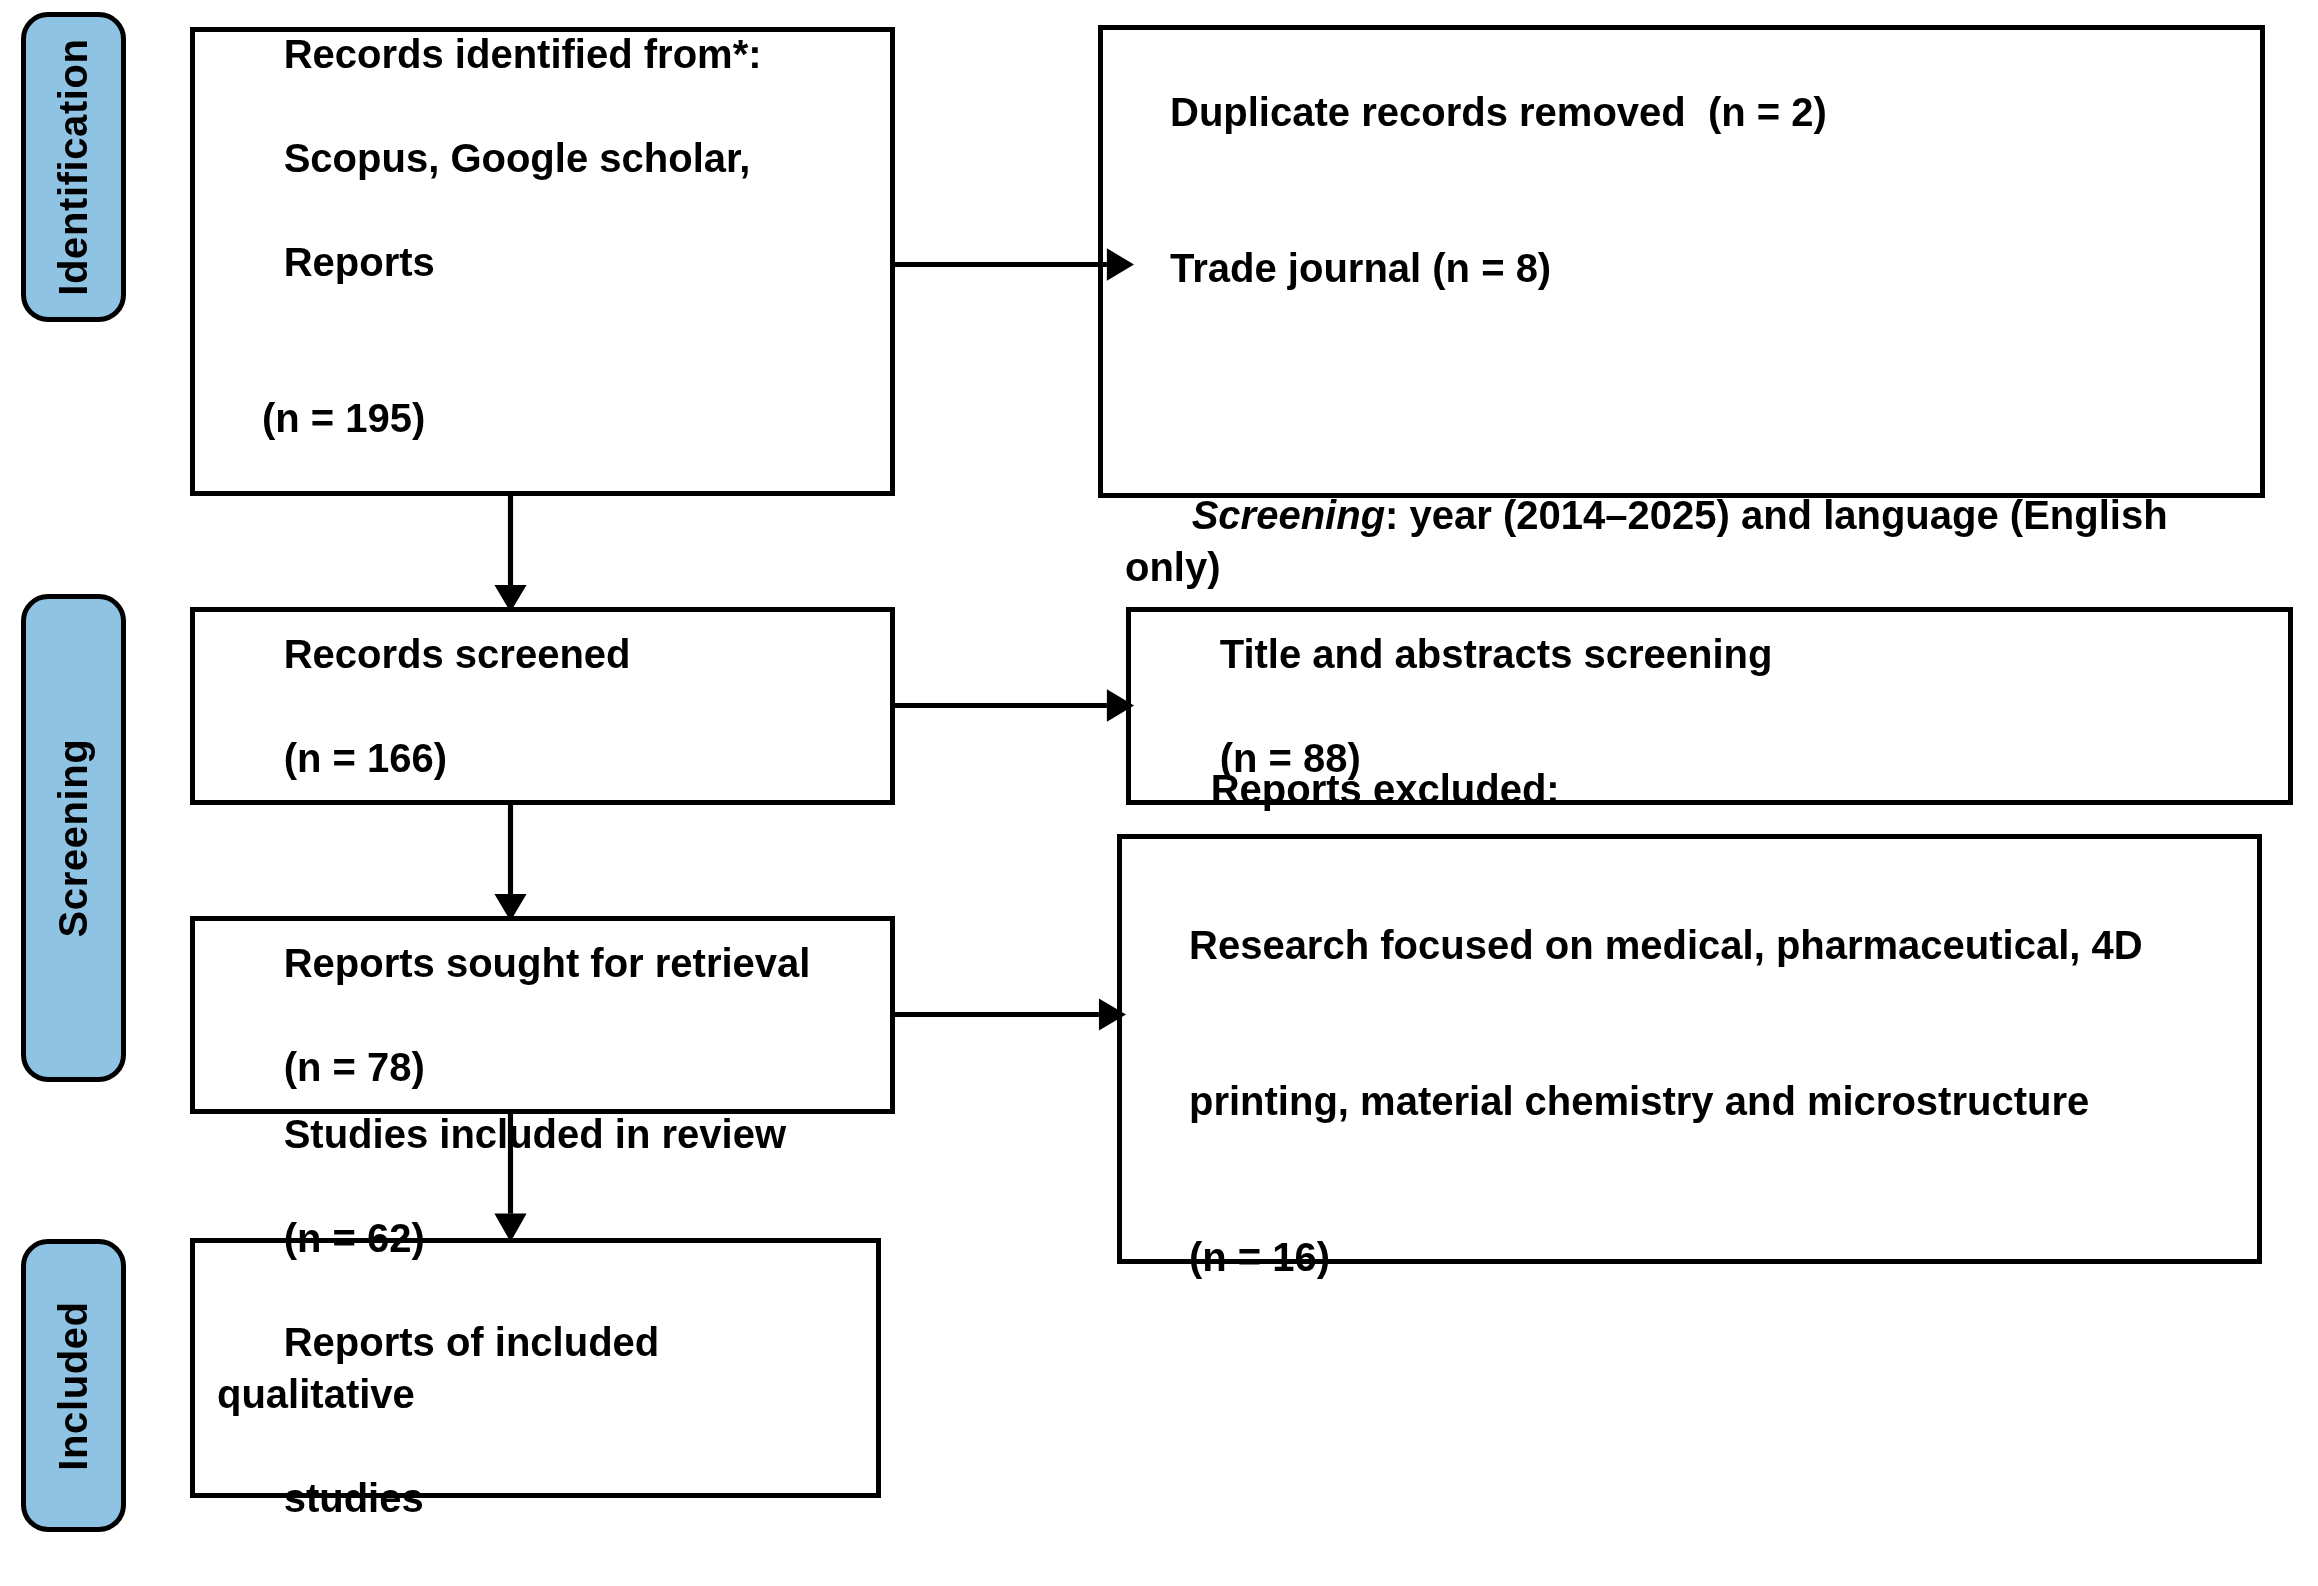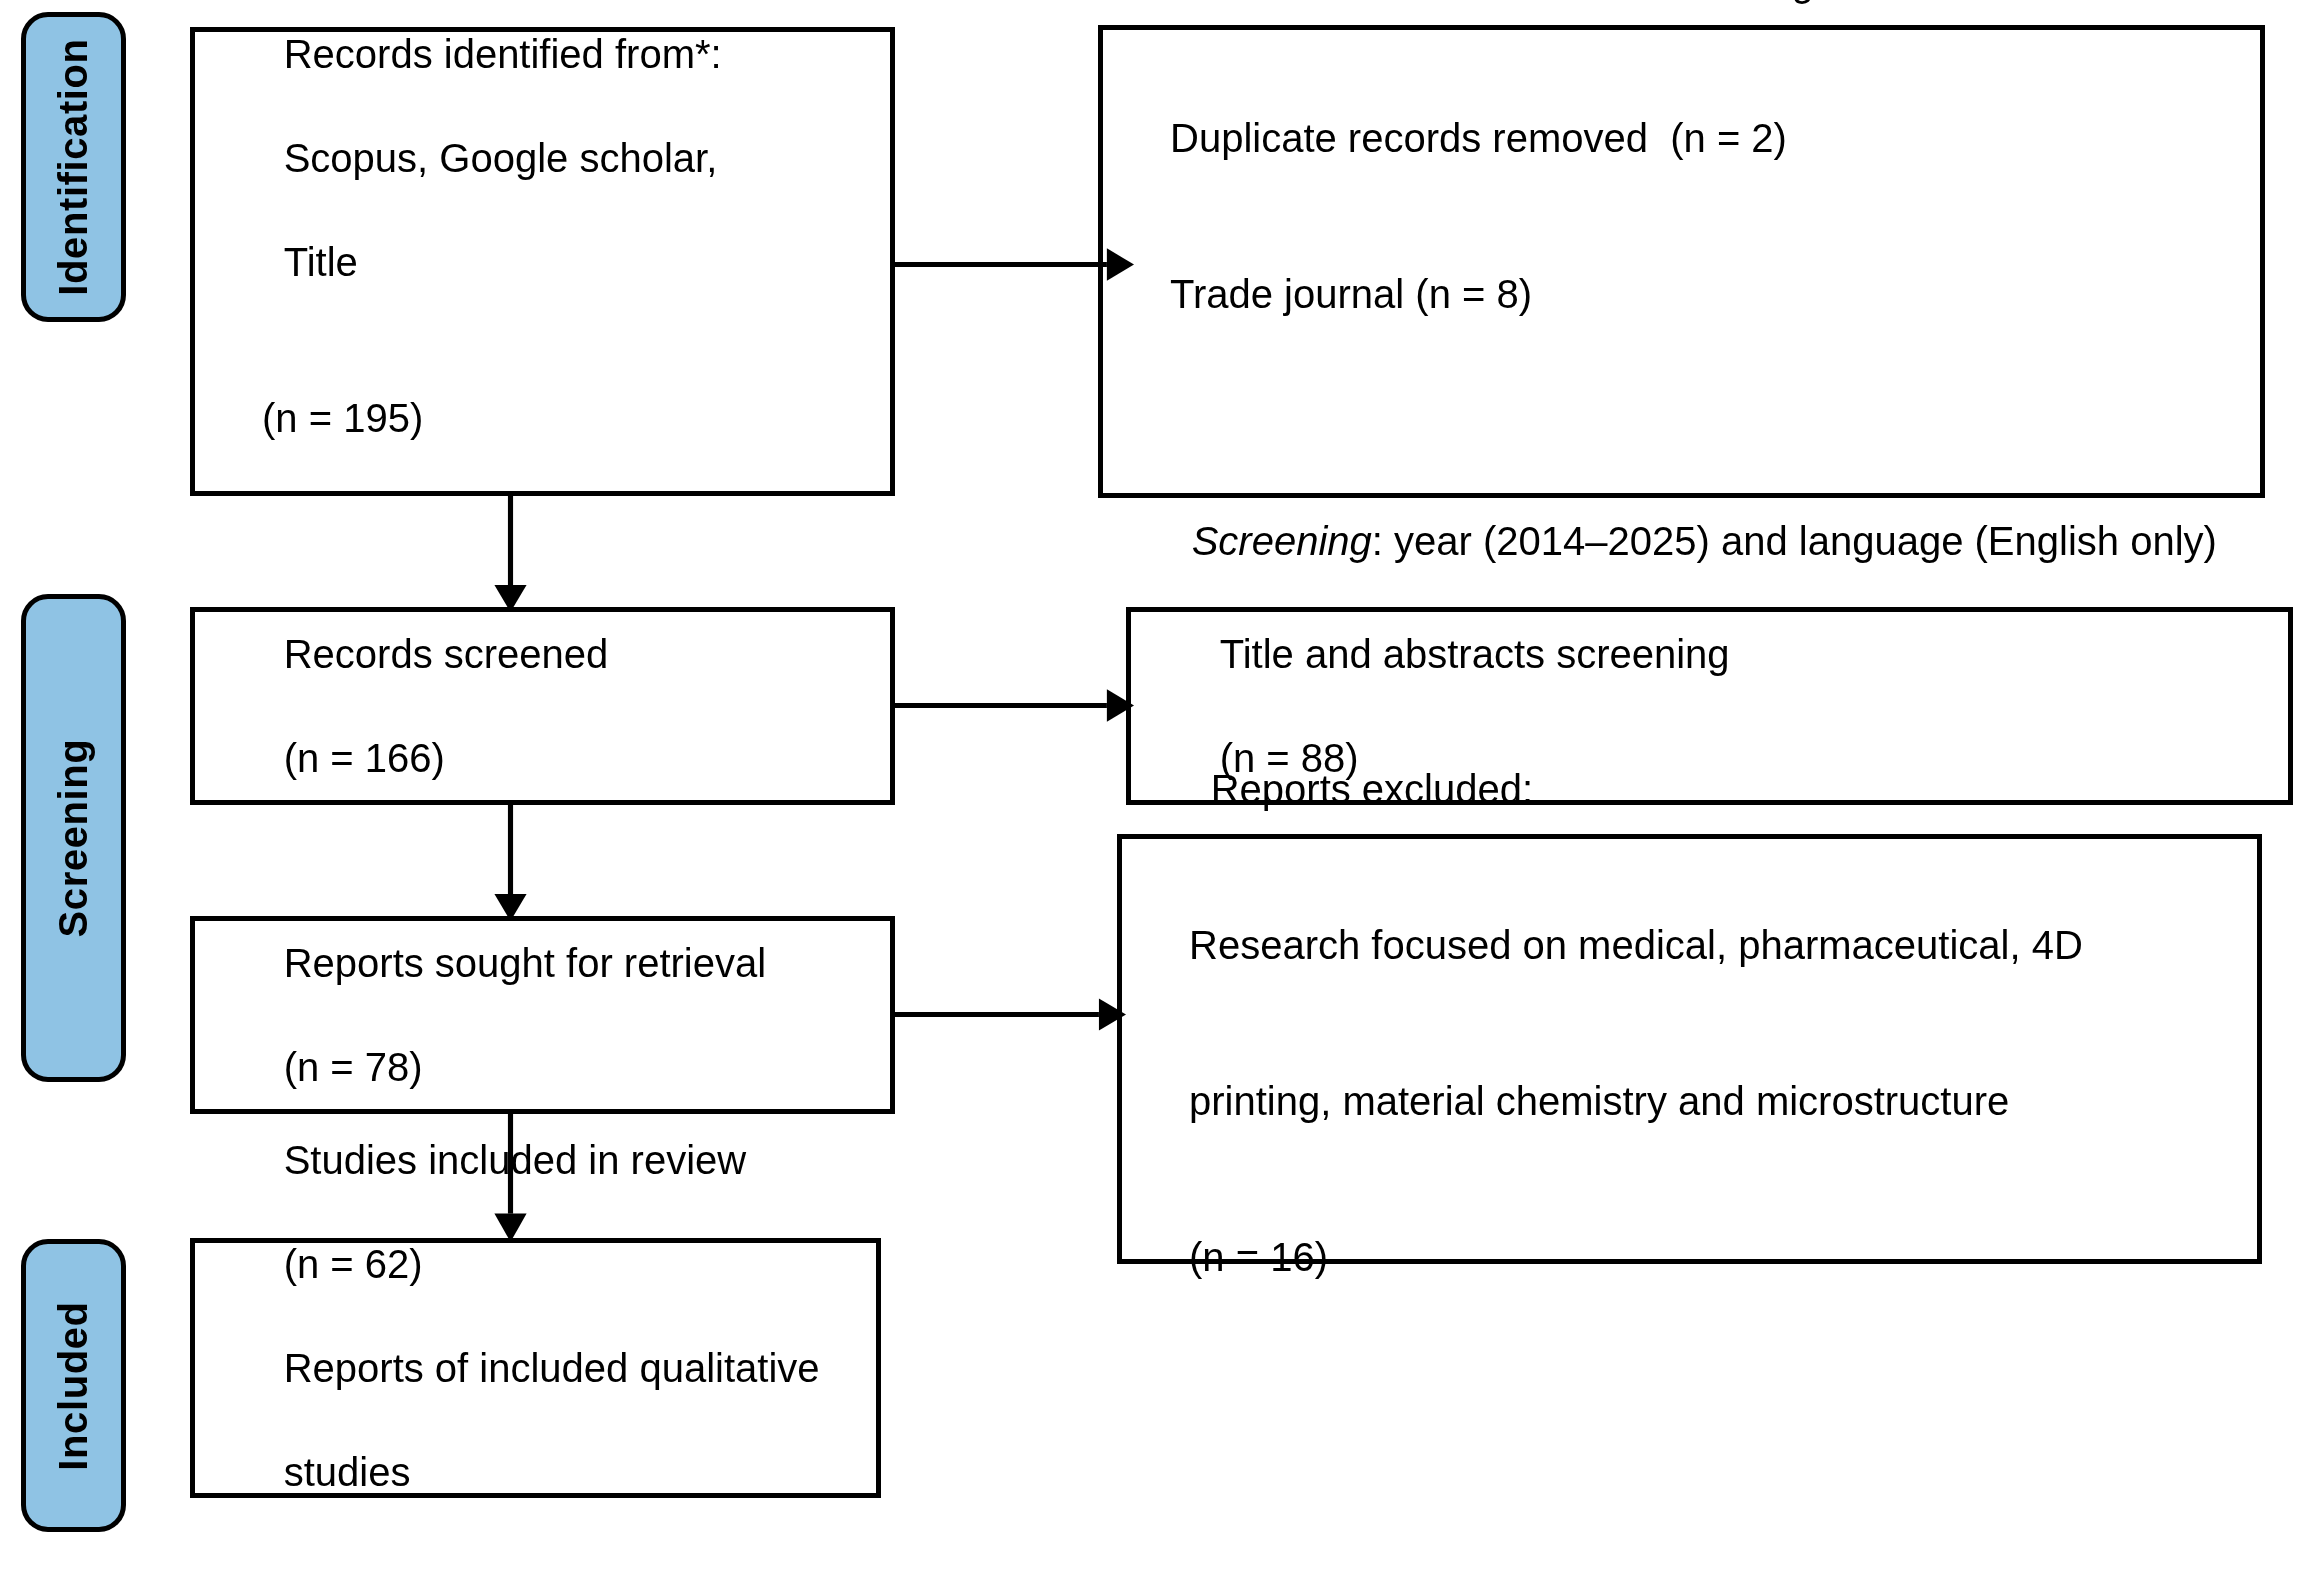--- a/index.html
+++ b/index.html
@@ -44,20 +44,21 @@
 
   
   .flow-box {
     position: absolute;
     background: #ffffff;
     border: 5.8px solid #000000;
     box-sizing: border-box;
     display: flex;
     flex-direction: column;
     justify-content: center;
+    font-weight: bold;
   }
   .flow-box .box-text {
     font-family: "Liberation Sans", sans-serif;
     font-size: 40px;
     line-height: 1.30;
     color: #000000;
     padding: 0 22px;
     white-space: pre-wrap;
   }
   .indent-1 { display: block; padding-left: 45px; }
@@ -84,21 +85,21 @@
   </div>
 
   <div class="stage-tab" style="left:20.6px; top:1239px; width:105px; height:293px;">
     <span class="stage-label">Included</span>
   </div>
 
   <div class="flow-box" style="left:190px; top:27px; width:705px; height:469px;">
     <div class="box-text">
       <span>Records identified from*:</span><br>
       <span>Scopus, Google scholar,</span><br>
-      <span>Title</span><br>
+      <span>Reports</span><br>
       <span class="indent-1">(n = 195)</span>
     </div>
   </div>
 
   <div class="flow-box" style="left:1098px; top:24.5px; width:1167px; height:473px;">
     <div class="box-text">
       <span><span>Records removed </span><span class="ital">before screening</span><span>:</span></span><br>
       <span class="indent-1">Duplicate records removed  (n = 2)</span>
       <span class="indent-1">Trade journal (n = 8)</span>
       <span class="spacer-line"></span>

